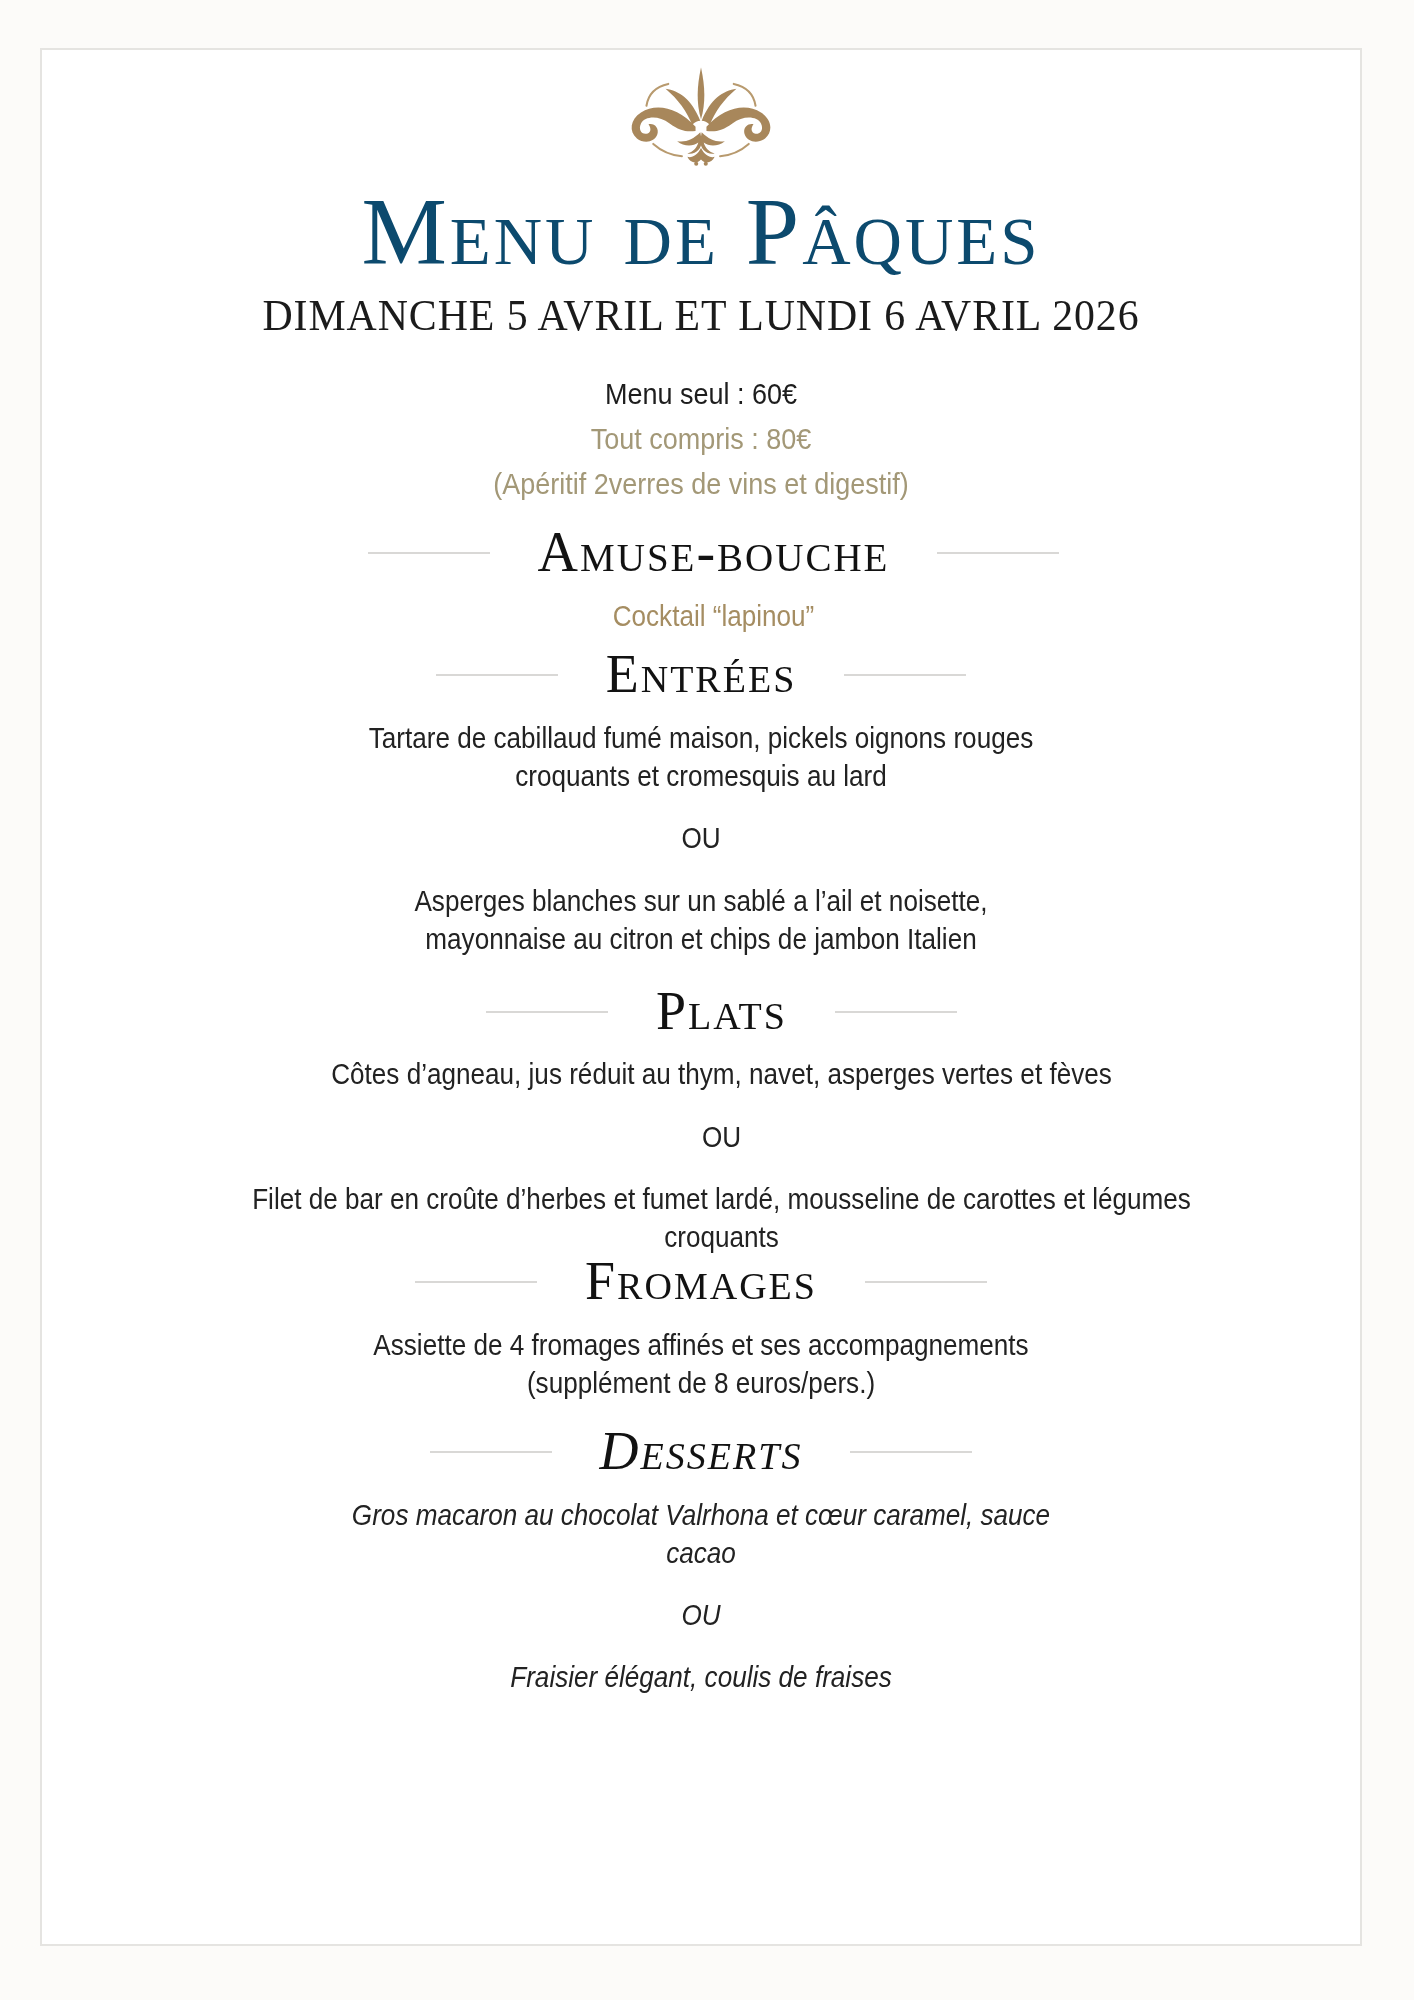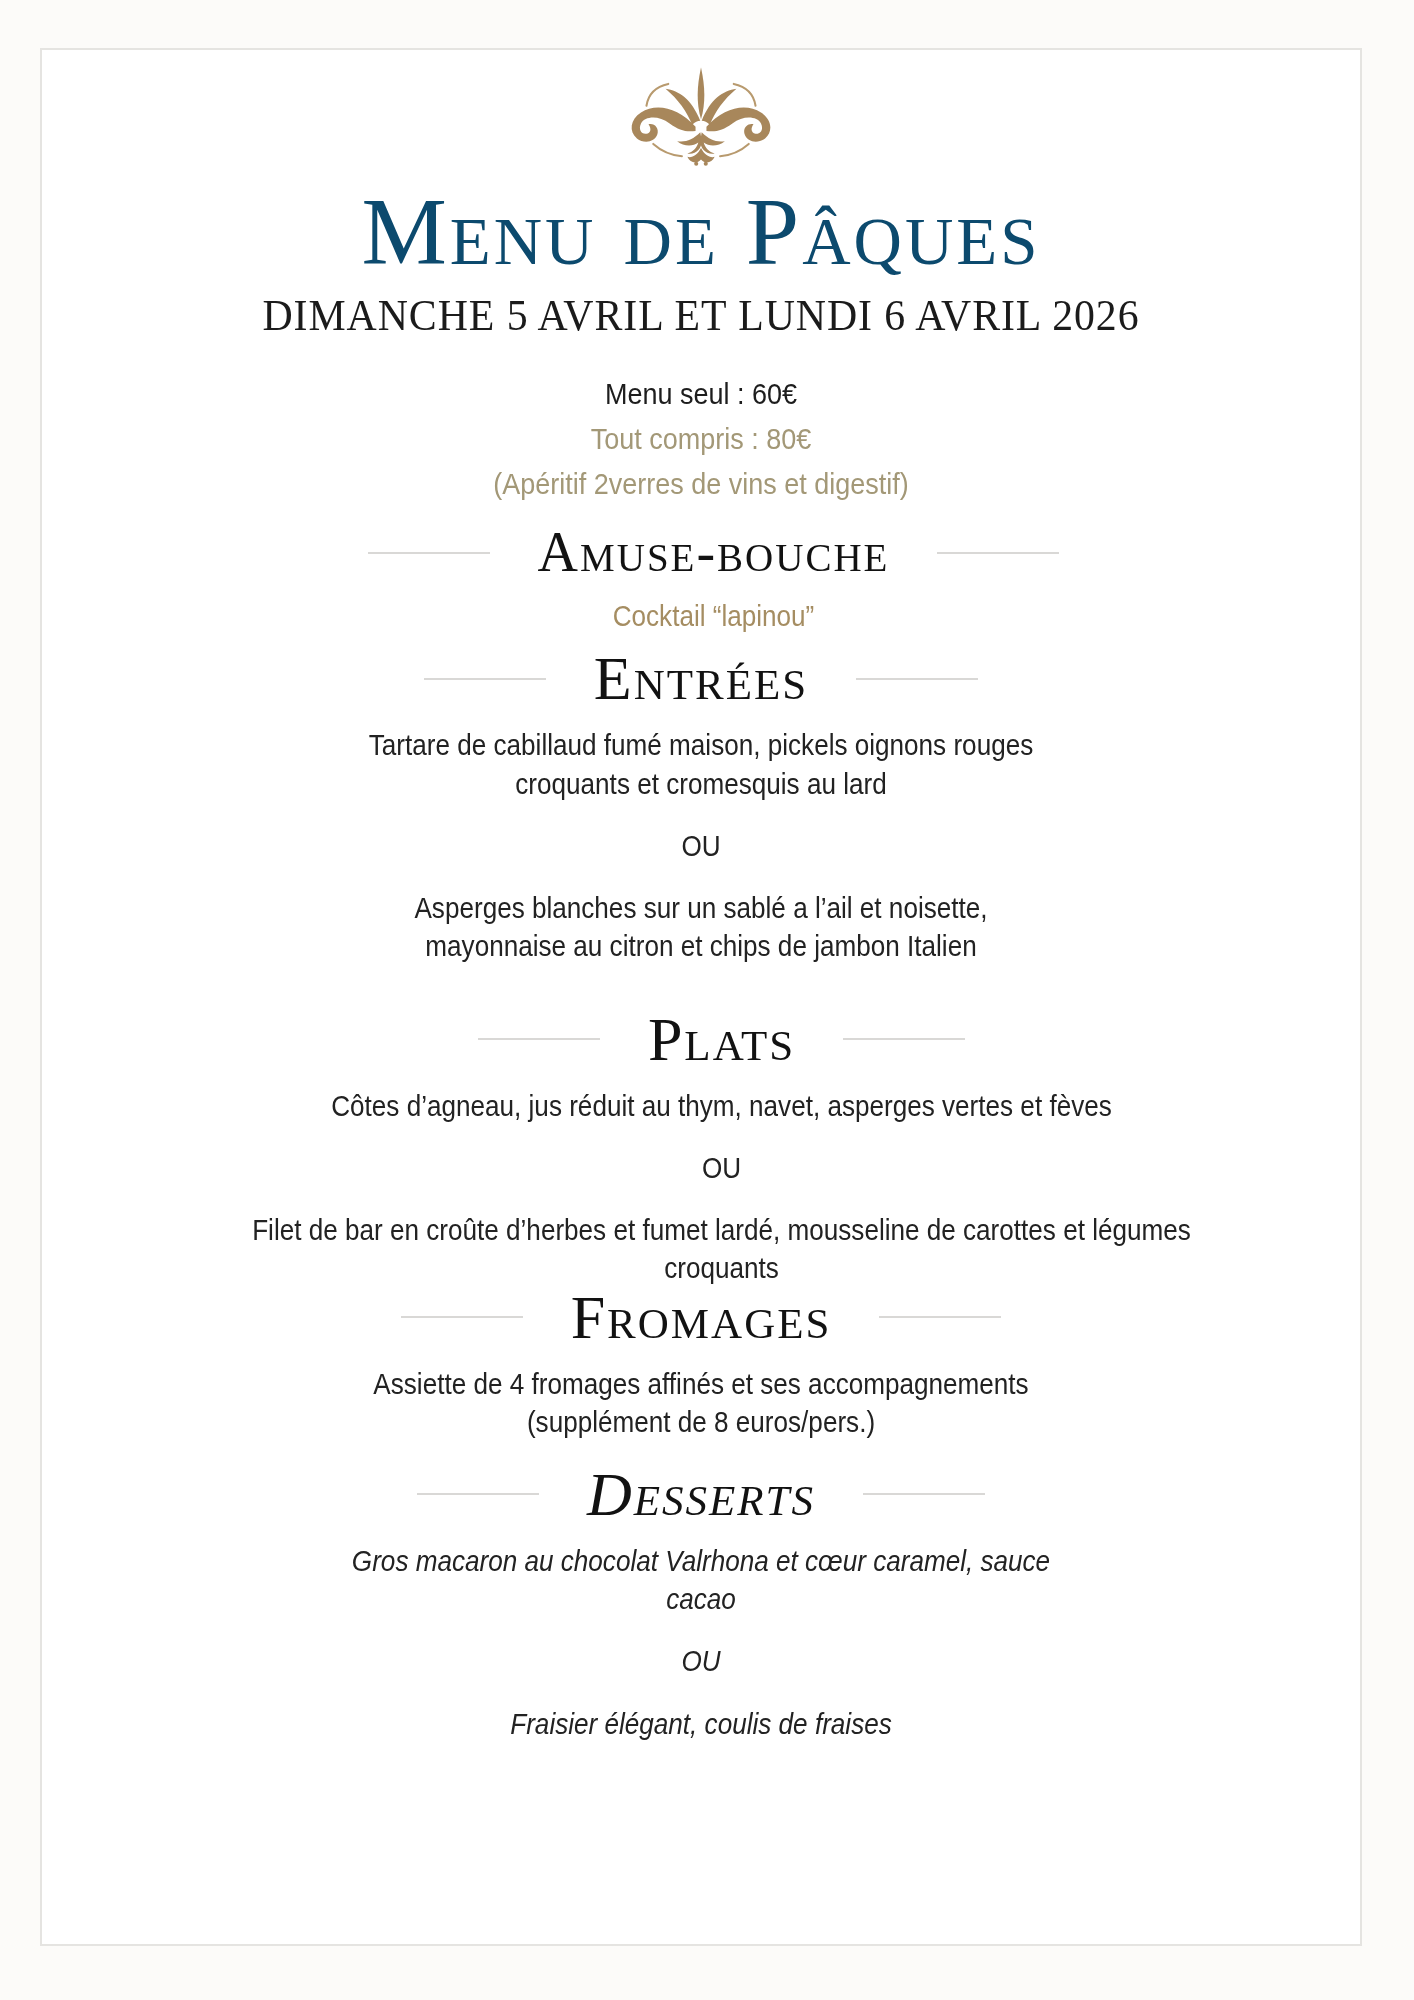--- a/index.html
+++ b/index.html
@@ -50,30 +50,30 @@
     display: flex;
     align-items: center;
     justify-content: center;
     gap: 48px;
   }
   .rule { width: 122px; height: 2px; background: #d9d8d6; }
   .heading {
     font-family: "Liberation Serif", serif;
     font-variant: small-caps;
     font-weight: 400;
-    font-size: 62px;
+    font-size: 54px;
     line-height: 0.95;
     letter-spacing: 2px;
     color: #121212;
     margin: 0;
   }
   .sec-amuse .heading { font-size: 56px; }
   .sec-amuse    { margin-top: 20px; padding-left: 25px; }
   .sec-entrees  { margin-top: 14px; }
-  .sec-plats    { margin-top: 44px; padding-left: 41px; }
+  .sec-plats    { margin-top: 28px; padding-left: 41px; }
   .sec-fromages { }
   .sec-desserts { margin-top: 24px; font-style: italic; }
   .items { transform: scaleX(0.9); }
   .menu-item {
     font-size: 29px;
     line-height: 1.32;
     color: #222222;
     margin-top: 18px;
   }
   .menu-item.continuation { margin-top: 0; }

